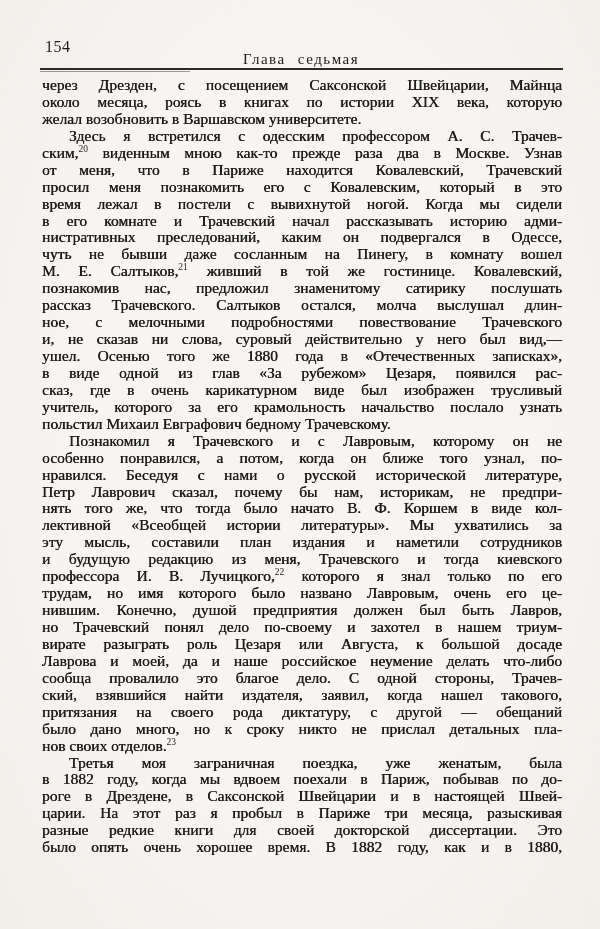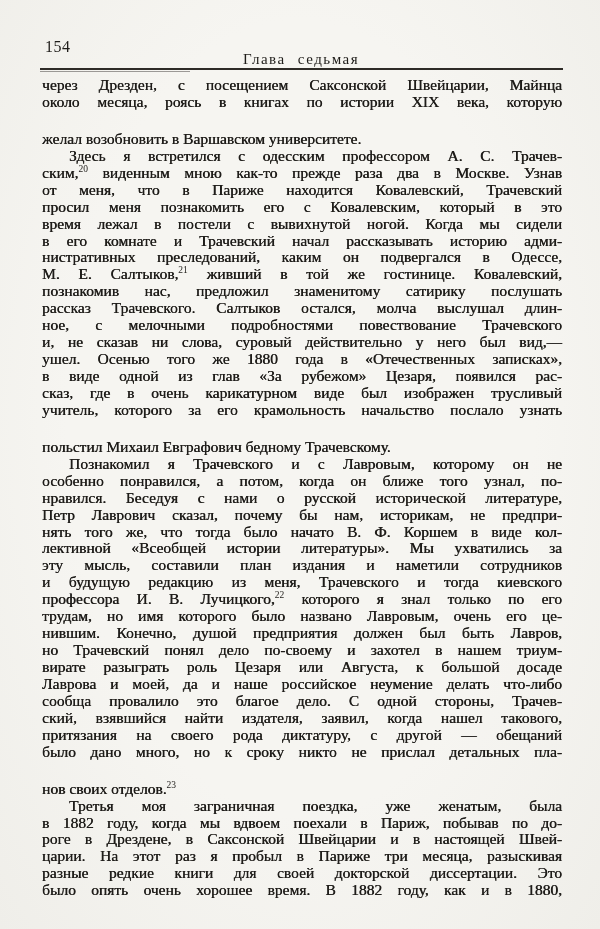--- a/index.html
+++ b/index.html
@@ -68,21 +68,20 @@
     text-align-last: justify;
     text-shadow: 0.35px 0 0 currentColor;
     white-space: normal;
   }
   .line.indent {
     text-indent: 27px;
   }
   .line.end {
     text-align: right;
     text-align-last: left;
-    margin-top: 20px;
   }
   .line sup {
     font-size: 9.5px;
     line-height: 0;
     vertical-align: super;
     text-shadow: none;
   }
 </style>
 </head>
 <body>
@@ -96,20 +95,21 @@
       <div class="line">через Дрезден, с посещением Саксонской Швейцарии, Майнца</div>
       <div class="line">около месяца, роясь в книгах по истории XIX века, которую</div>
       <div class="line end">желал возобновить в Варшавском университете.</div>
       <div class="line indent">Здесь я встретился с одесским профессором А. С. Трачев-</div>
       <div class="line">ским,<sup>20</sup> виденным мною как-то прежде раза два в Москве. Узнав</div>
       <div class="line">от меня, что в Париже находится Ковалевский, Трачевский</div>
       <div class="line">просил меня познакомить его с Ковалевским, который в это</div>
       <div class="line">время лежал в постели с вывихнутой ногой. Когда мы сидели</div>
       <div class="line">в его комнате и Трачевский начал рассказывать историю адми-</div>
       <div class="line">нистративных преследований, каким он подвергался в Одессе,</div>
+      <div class="line">чуть не бывши даже сосланным на Пинегу, в комнату вошел</div>
       <div class="line">М. Е. Салтыков,<sup>21</sup> живший в той же гостинице. Ковалевский,</div>
       <div class="line">познакомив нас, предложил знаменитому сатирику послушать</div>
       <div class="line">рассказ Трачевского. Салтыков остался, молча выслушал длин-</div>
       <div class="line">ное, с мелочными подробностями повествование Трачевского</div>
       <div class="line">и, не сказав ни слова, суровый действительно у него был вид,—</div>
       <div class="line">ушел. Осенью того же 1880 года в «Отечественных записках»,</div>
       <div class="line">в виде одной из глав «За рубежом» Цезаря, появился рас-</div>
       <div class="line">сказ, где в очень карикатурном виде был изображен трусливый</div>
       <div class="line">учитель, которого за его крамольность начальство послало узнать</div>
       <div class="line end">польстил Михаил Евграфович бедному Трачевскому.</div>

